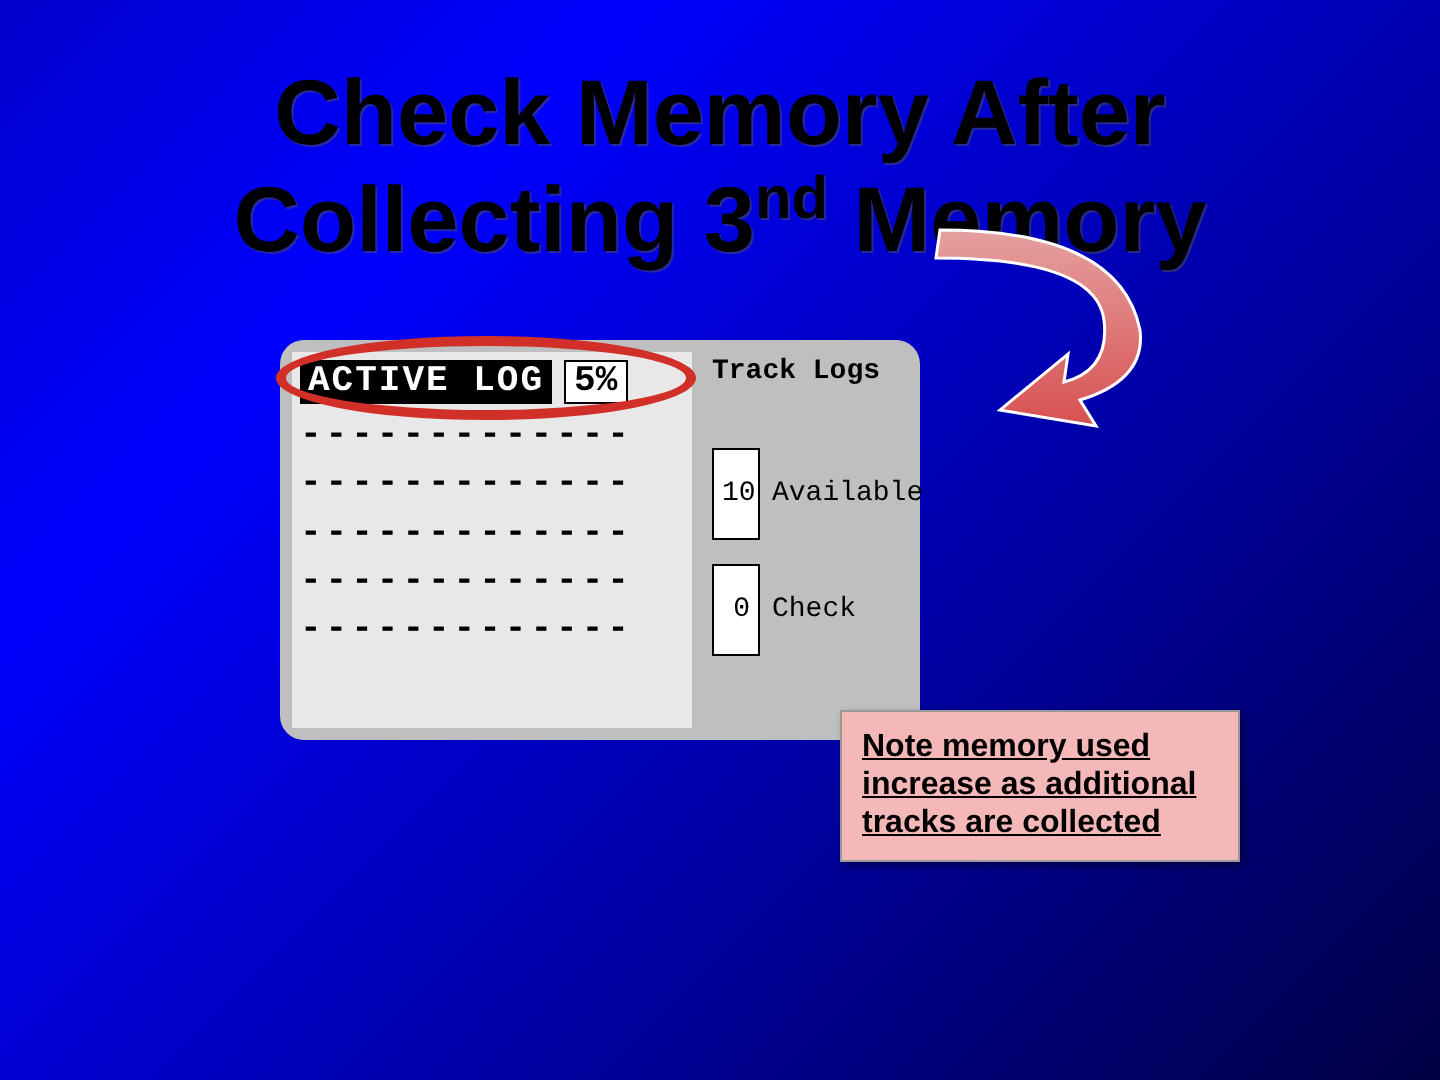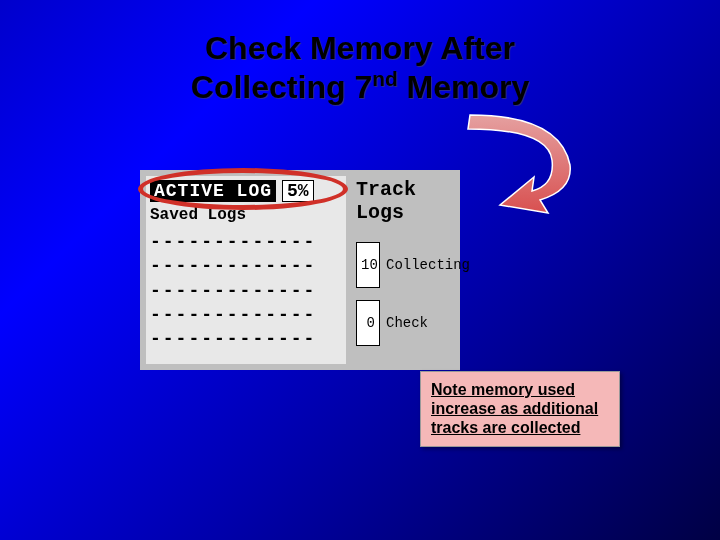--- a/index.html
+++ b/index.html
@@ -10,35 +10,36 @@
     position: relative;
   }
   .title {
     position: absolute;
     top: 30px;
     left: 50%;
     transform: translateX(-50%);
     width: 100%;
     text-align: center;
     color: #000;
-    font-size: 32px;
+    font-size: 46px;
     font-weight: bold;
     line-height: 1.15;
     text-shadow: 1px 1px 0 rgba(80,80,80,0.5);
   }
   .title sup { font-size: 0.65em; vertical-align: super; }
 
   .gps-container {
     position: absolute;
     top: 170px;
     left: 140px;
     width: 320px;
     height: 200px;
     background: #bfbfbf;
     padding: 6px;
+    border-radius: 12px;
   }
   .gps-left {
     position: absolute;
     top: 6px;
     left: 6px;
     width: 200px;
     height: 188px;
     background: #e8e8e8;
     padding: 4px;
   }
@@ -87,23 +88,23 @@
 
   .gps-right {
     position: absolute;
     top: 8px;
     left: 216px;
     width: 98px;
   }
   .right-title {
     font-family: "Courier New", monospace;
     font-weight: bold;
-    font-size: 20px;
-    color: #000;
-    margin-bottom: 18px;
+    font-size: 14px;
+    color: #000;
+    margin-bottom: 30px;
   }
   .stat-row {
     display: flex;
     align-items: center;
     gap: 6px;
     margin-bottom: 12px;
   }
   .stat-box {
     background: #fff;
     border: 1px solid #000;
@@ -145,50 +146,48 @@
     left: 420px;
     width: 200px;
     background: #f5b8b8;
     border: 1px solid #999;
     box-shadow: 2px 2px 4px rgba(0,0,0,0.4);
     padding: 8px 10px;
     font-size: 16px;
     font-weight: bold;
     color: #000;
     line-height: 1.2;
-    margin-top: 16px;
   }
   .note-box span { text-decoration: underline; }
 </style>
 </head>
 <body>
 
 <div class="title">
   <span>Check Memory After</span><br>
-  <span>Collecting 7</span><sup>nd</sup><span> Memory</span>
+  <span>Collecting 3</span><sup>nd</sup><span> Memory</span>
 </div>
 
 <div class="gps-container">
   <div class="gps-left">
     <div class="active-row">
       <span class="active-label">ACTIVE LOG</span>
       <span class="percent-box">5%</span>
     </div>
-    <div class="saved-label">Saved Logs</div>
     <div class="dash-row">-------------</div>
     <div class="dash-row">-------------</div>
     <div class="dash-row">-------------</div>
     <div class="dash-row">-------------</div>
     <div class="dash-row">-------------</div>
   </div>
   <div class="gps-right">
     <div class="right-title">Track Logs</div>
     <div class="stat-row">
       <span class="stat-box">10</span>
-      <span class="stat-text">Collecting</span>
+      <span class="stat-text">Available</span>
     </div>
     <div class="stat-row">
       <span class="stat-box">0</span>
       <span class="stat-text">Check</span>
     </div>
   </div>
 </div>
 
 <div class="circle"></div>
 

